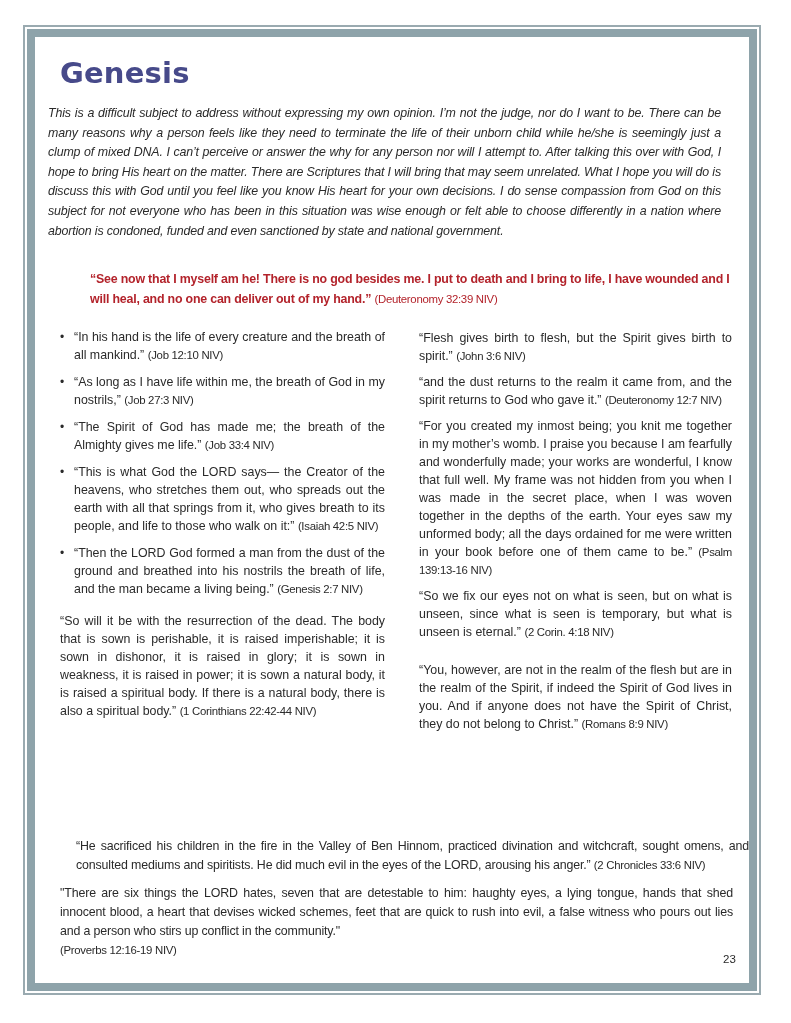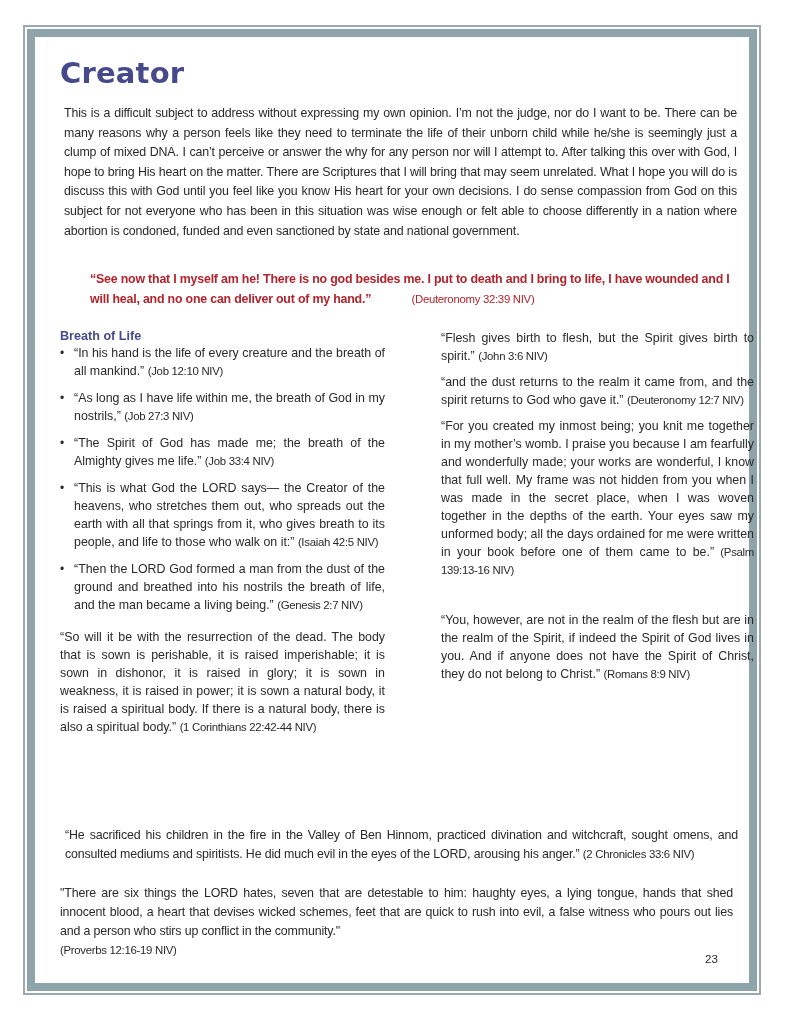--- a/index.html
+++ b/index.html
@@ -15,79 +15,79 @@
     .frame-inner {
       position: absolute; left: 27px; top: 29px; width: 730px; height: 962px;
       border: 8px solid #8ea3aa; box-sizing: border-box; background: #ffffff;
     }
     .page-title {
       position: absolute; left: 60px; top: 56px; margin: 0;
       font-family: "DejaVu Sans", sans-serif; font-weight: bold; font-size: 29px;
       color: #474a8a; letter-spacing: 0.2px;
     }
     .intro {
-      position: absolute; left: 64px; top: 104px; width: 673px;
+      position: absolute; left: 48px; top: 104px; width: 673px;
       font-size: 12.4px; line-height: 19.6px; text-align: justify; margin: 0;
       letter-spacing: -0.15px;
+      font-style: italic;
     }
     .key-verse {
       position: absolute; left: 90px; top: 270px; width: 640px; margin: 0;
       font-size: 12.4px; line-height: 19.6px; font-weight: bold; color: #b3232b;
       letter-spacing: -0.2px;
     }
-    .key-verse .ref { font-weight: normal; color: #b3232b; font-size: 11.4px; margin-left: 37px; }
+    .key-verse .ref { font-weight: normal; color: #b3232b; font-size: 11.4px; }
     .ref { font-size: 11.4px; letter-spacing: -0.3px; }
     .col-left { position: absolute; left: 60px; top: 328px; width: 325px; }
-    .col-right { position: absolute; left: 441px; top: 329px; width: 313px; }
+    .col-right { position: absolute; left: 419px; top: 329px; width: 313px; }
     .section-heading {
       margin: 0 0 0 0; font-size: 12.6px; font-weight: bold; color: #474a8a; line-height: 16px;
     }
     ul.bullets { list-style: none; margin: 0; padding: 0; }
     ul.bullets li {
       position: relative; padding-left: 14px; font-size: 12.4px; line-height: 18px;
       text-align: justify; margin-bottom: 9px;
     }
     ul.bullets li .bullet {
       position: absolute; left: 0; top: 0; font-size: 12px;
     }
     .para {
       font-size: 12.4px; line-height: 18px; text-align: justify; margin: 0;
     }
     .col-left .para { margin-top: 14px; }
     .col-right .para { margin-bottom: 8px; }
-    .col-right .para.gap-large { margin-top: 32px; }
+    .col-right .para.gap-large { margin-top: 20px; }
     .bottom-1 {
-      position: absolute; left: 60px; top: 821px; width: 673px; margin: 5px;
+      position: absolute; left: 60px; top: 821px; width: 673px; margin: 16px;
       font-size: 12.4px; line-height: 19px; text-align: justify; letter-spacing: -0.15px;
     }
     .bottom-2 {
       position: absolute; left: 60px; top: 884px; width: 673px; margin: 0;
       font-size: 12.4px; line-height: 19px; text-align: justify; letter-spacing: -0.15px;
     }
     .page-number {
-      position: absolute; left: 705px; top: 953px; font-size: 11.5px; color: #2a2a2a;
+      position: absolute; left: 723px; top: 953px; font-size: 11.5px; color: #2a2a2a;
     }
   </style>
 </head>
 <body>
 
 <div class="frame-outer"></div>
 <div class="frame-inner"></div>
 
-<h1 class="page-title">Creator</h1>
+<h1 class="page-title">Genesis</h1>
 
 <p class="intro">This is a difficult subject to address without expressing my own opinion. I’m not the judge, nor do I want to be. There can be many reasons why a person feels like they need to terminate the life of their unborn child while he/she is seemingly just a clump of mixed DNA. I can’t perceive or answer the why for any person nor will I attempt to. After talking this over with God, I hope to bring His heart on the matter. There are Scriptures that I will bring that may seem unrelated. What I hope you will do is discuss this with God until you feel like you know His heart for your own decisions. I do sense compassion from God on this subject for not everyone who has been in this situation was wise enough or felt able to choose differently in a nation where abortion is condoned, funded and even sanctioned by state and national government.</p>
 
 <p class="key-verse">
   <span>“See now that I myself am he! There is no god besides me. I put to death and I bring to life, I have wounded and I will heal, and no one can deliver out of my hand.”</span>
   <span class="ref">(Deuteronomy 32:39 NIV)</span>
 </p>
 
 <div class="col-left">
-  <h2 class="section-heading">Breath of Life</h2>
   <ul class="bullets">
     <li>
       <span class="bullet">•</span>
       <span>“In his hand is the life of every creature and the breath of all mankind.”</span>
       <span class="ref">(Job 12:10 NIV)</span>
     </li>
     <li>
       <span class="bullet">•</span>
       <span>“As long as I have life within me, the breath of God in my nostrils,”</span>
       <span class="ref">(Job 27:3 NIV)</span>
@@ -120,20 +120,24 @@
     <span class="ref">(John 3:6 NIV)</span>
   </p>
   <p class="para">
     <span>“and the dust returns to the realm it came from, and the spirit returns to God who gave it.”</span>
     <span class="ref">(Deuteronomy 12:7 NIV)</span>
   </p>
   <p class="para">
     <span>“For you created my inmost being; you knit me together in my mother’s womb. I praise you because I am fearfully and wonderfully made; your works are wonderful, I know that full well. My frame was not hidden from you when I was made in the secret place, when I was woven together in the depths of the earth. Your eyes saw my unformed body; all the days ordained for me were written in your book before one of them came to be.”</span>
     <span class="ref">(Psalm 139:13-16 NIV)</span>
   </p>
+  <p class="para">
+    <span>“So we fix our eyes not on what is seen, but on what is unseen, since what is seen is temporary, but what is unseen is eternal.”</span>
+    <span class="ref">(2 Corin. 4:18 NIV)</span>
+  </p>
   <p class="para gap-large">
     <span>“You, however, are not in the realm of the flesh but are in the realm of the Spirit, if indeed the Spirit of God lives in you. And if anyone does not have the Spirit of Christ, they do not belong to Christ.”</span>
     <span class="ref">(Romans 8:9 NIV)</span>
   </p>
 </div>
 
 <p class="bottom-1">
   <span>“He sacrificed his children in the fire in the Valley of Ben Hinnom, practiced divination and witchcraft, sought omens, and consulted mediums and spiritists. He did much evil in the eyes of the LORD, arousing his anger.”</span>
   <span class="ref">(2 Chronicles 33:6 NIV)</span>
 </p>

